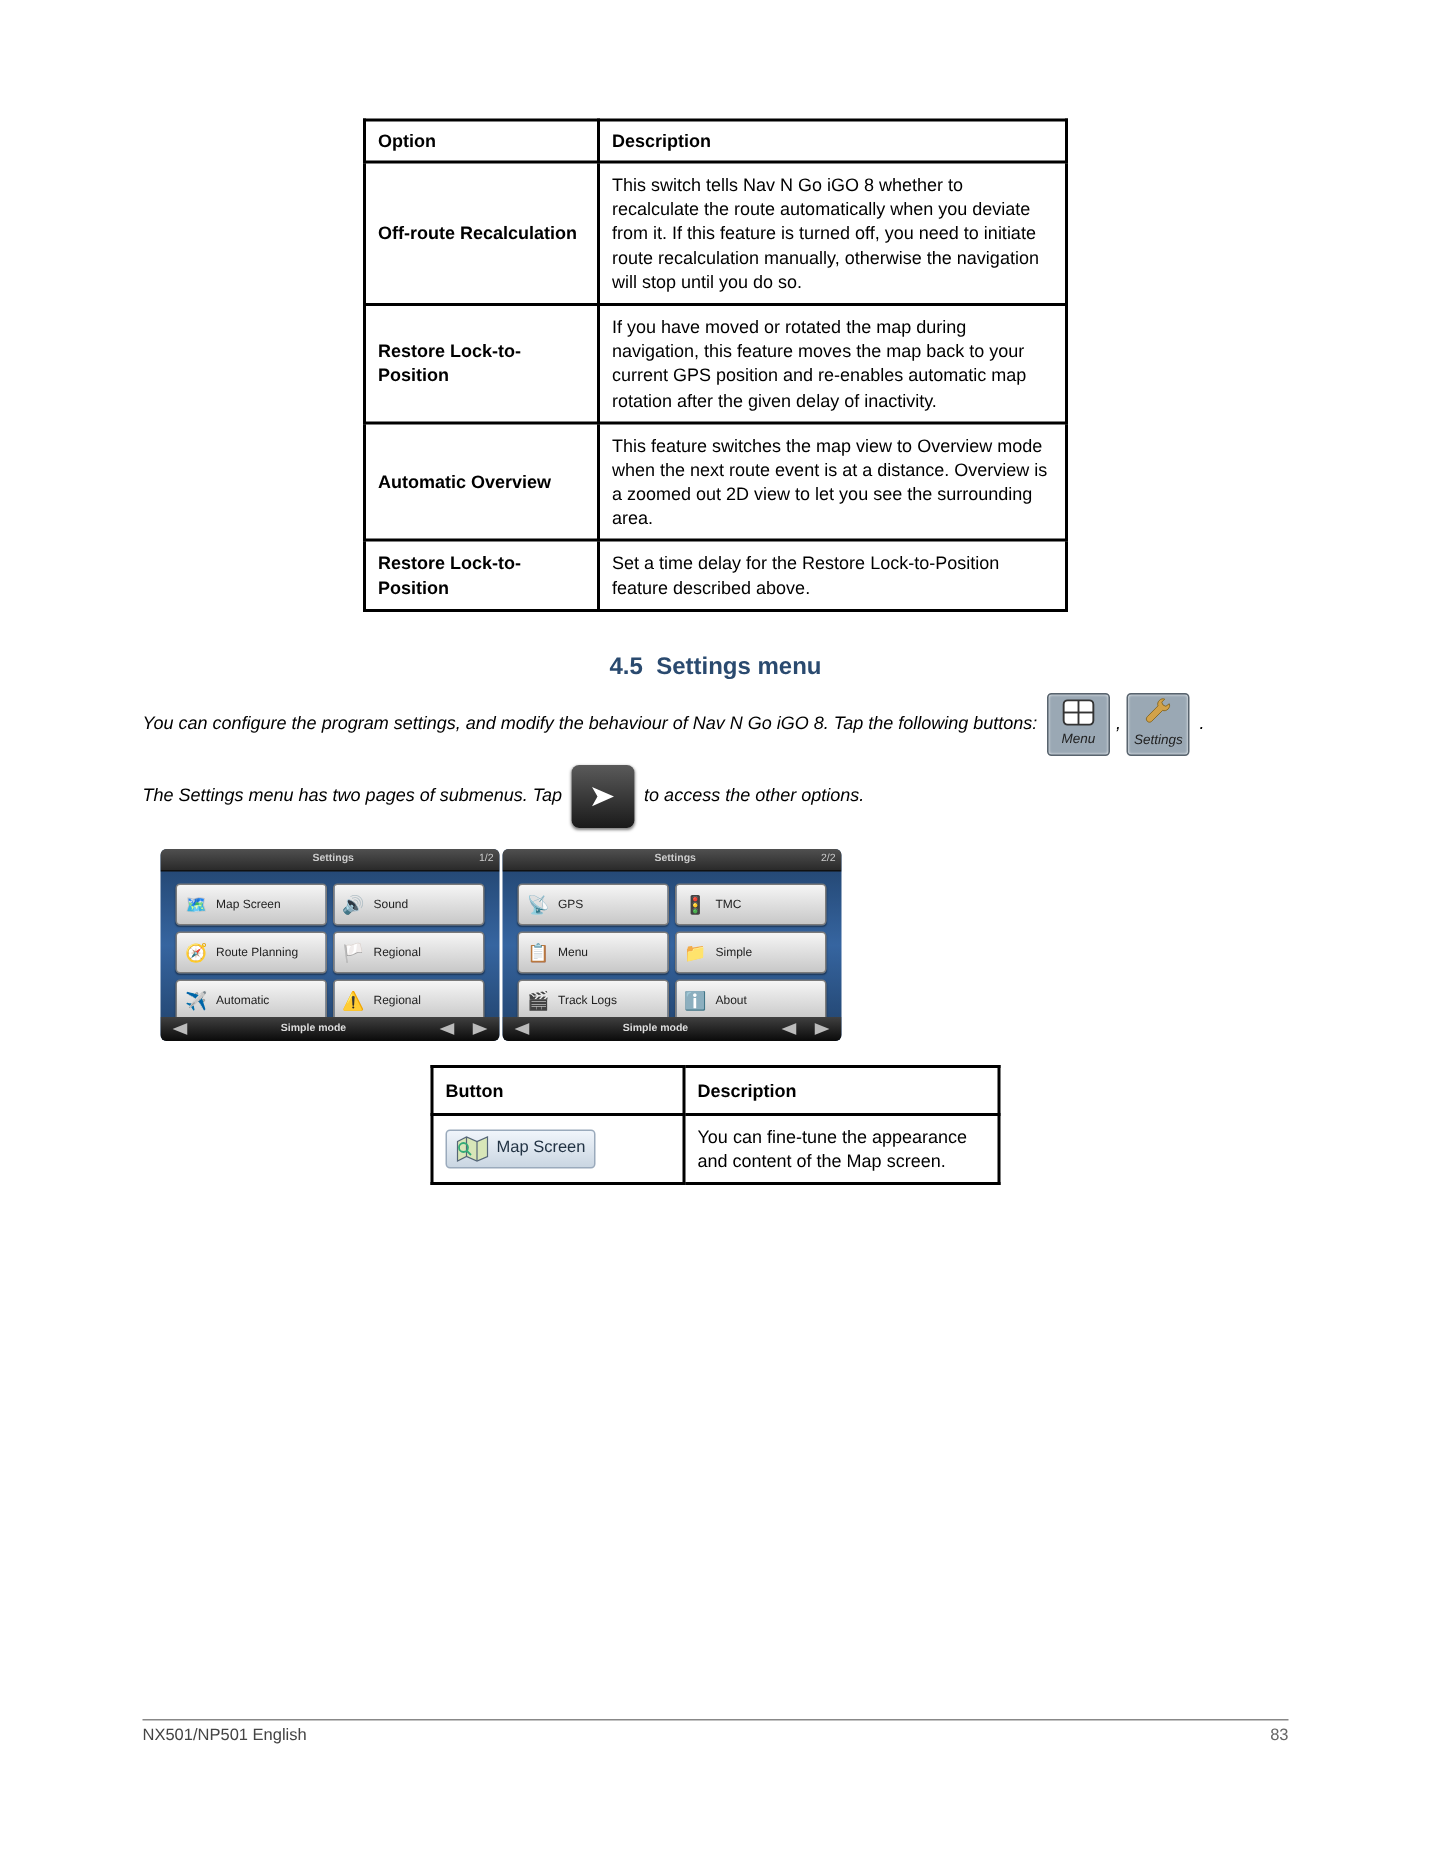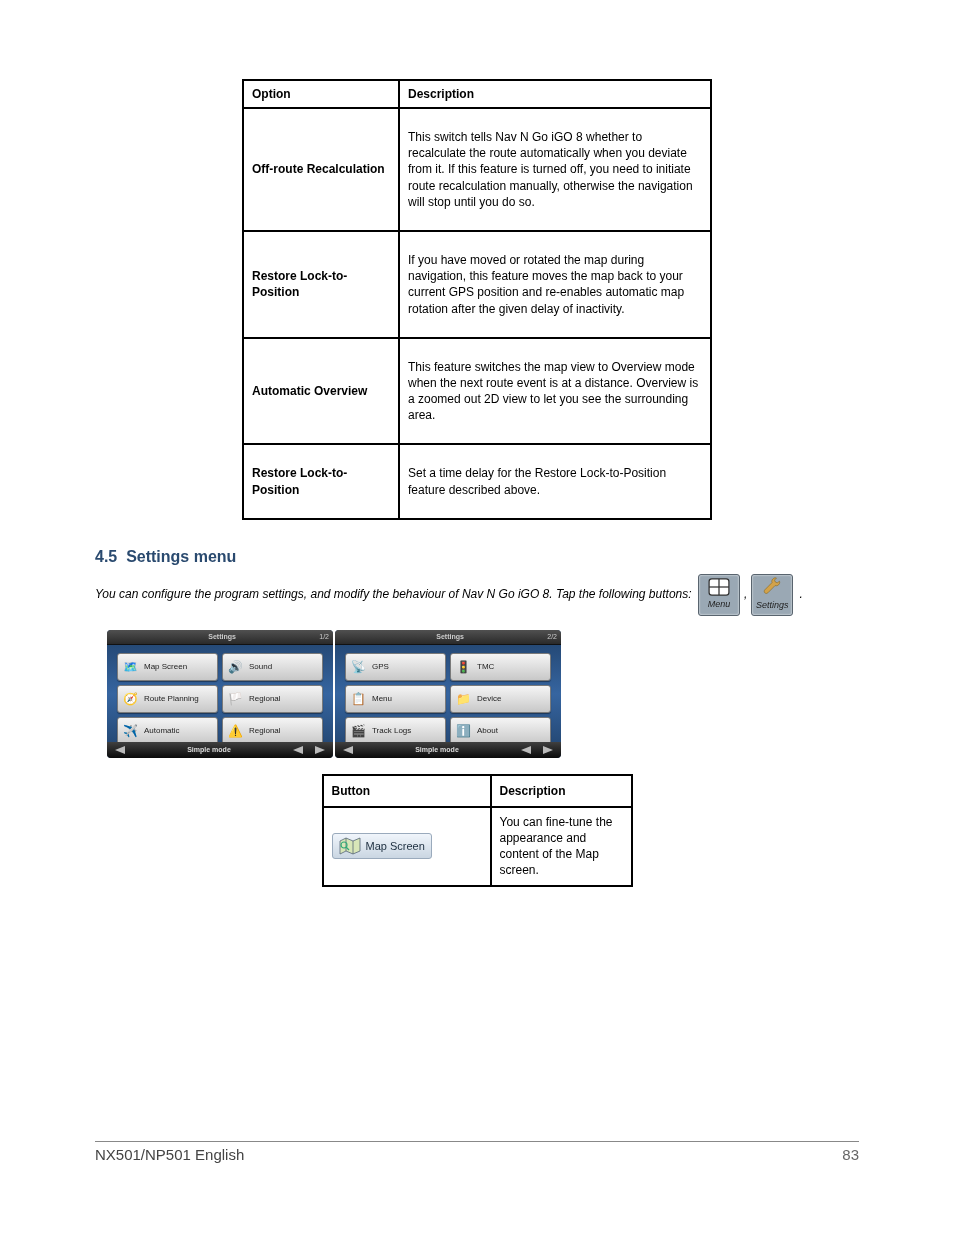--- a/index.html
+++ b/index.html
@@ -1,47 +1,47 @@
 <!DOCTYPE html>
 <html><head>
 <meta charset="utf-8">
 <style>
   html,body{margin:0;padding:0;background:#fff;font-family:Arial,Helvetica,sans-serif;color:#000;font-size:12px;}
   .page{width:954px;height:1235px;margin:0 auto;position:relative;box-sizing:border-box;padding:75px 95px 90px 95px;}
   table.option{border-collapse:collapse;width:470px;margin:4px auto 0 auto;}
-  table.option td{border:2px solid #000;vertical-align:middle;padding:20px 8px;font-size:12px;line-height:1.35;}
+  table.option td{border:2px solid #000;vertical-align:middle;padding:6px 8px;font-size:12px;line-height:1.35;}
   table.option td.left{width:138px;font-weight:bold;}
   table.option td.hdr{font-weight:bold;padding:4px 8px;height:18px;margin-top:26px;}
-  .sec-title{font-weight:bold;font-size:16px;margin:28px 0 8px 0;color:#2a4a6f;}
+  .sec-title{font-weight:bold;font-size:16px;margin:28px 0 8px 0;color:#2a4a6f;text-align:center;}
   .para{font-size:12px;line-height:1.6;margin:6px 0;font-style:italic;}
   .inline-icons{display:inline-flex;gap:4px;vertical-align:middle;margin:0 3px;}
   .btn{display:inline-flex;flex-direction:column;align-items:center;justify-content:center;background:#9aa8b4;border:1px solid #59646e;border-radius:3px;box-shadow:0 0 2px #fff inset;font-size:9px;color:#222;width:40px;height:40px;}
   .btn .ico{display:block;margin-bottom:1px;}
   .arrow-btn{display:inline-flex;align-items:center;justify-content:center;width:42px;height:42px;border-radius:5px;background:linear-gradient(180deg,#5a5a5a,#1a1a1a);vertical-align:middle;margin:0 3px;box-shadow:0 1px 2px rgba(0,0,0,0.5);}
   .arrow-btn svg{width:22px;height:22px;}
   
   .shots-row{display:flex;gap:2px;justify-content:flex-start;margin:14px 0 16px 12px;}
   .device{width:226px;height:128px;background:linear-gradient(180deg,#20416a 0%,#3665a0 50%,#20416a 100%);border-radius:4px;position:relative;overflow:hidden;font-family:Arial,sans-serif;}
   .dev-top{height:14px;background:linear-gradient(180deg,#505050,#2a2a2a);color:#ccc;display:flex;justify-content:space-between;align-items:center;font-size:7px;padding:0 4px;border-bottom:1px solid #111;}
   .dev-top .tt{flex:1;text-align:center;font-weight:bold;}
   .dev-grid{display:grid;grid-template-columns:1fr 1fr;grid-template-rows:repeat(3,28px);gap:4px;padding:8px 10px;}
   .dbtn{display:flex;align-items:center;background:linear-gradient(180deg,#f5f5f5,#c8c8c8);border:1px solid #7a7a7a;border-radius:3px;font-size:8px;color:#222;padding:0 4px;box-shadow:0 1px 1px rgba(0,0,0,.4);}
   .dbtn .di{width:18px;height:18px;display:flex;align-items:center;justify-content:center;margin-right:4px;font-size:12px;}
   .dev-bot{position:absolute;bottom:0;left:0;right:0;height:16px;background:linear-gradient(180deg,#404040,#0a0a0a);display:flex;align-items:center;justify-content:space-between;color:#ccc;font-size:7px;padding:0 6px;}
   .dev-bot .tri{width:14px;height:10px;display:flex;align-items:center;justify-content:center;}
   .dev-bot .mid{font-weight:bold;color:#ddd;}
   .dev-bot svg{width:10px;height:8px;fill:#bbb;}
   
-  table.btns{border-collapse:collapse;margin:6px auto 0 auto;width:311px;padding-left:48px;}
+  table.btns{border-collapse:collapse;margin:6px auto 0 auto;width:380px;padding-left:48px;}
   table.btns td{border:2px solid #000;padding:6px 8px;font-size:12px;line-height:1.35;vertical-align:middle;}
   table.btns td.hdr{font-weight:bold;height:18px;}
   .map-pill{display:inline-flex;align-items:center;background:linear-gradient(180deg,#f0f5fb,#cad6e2);border:1px solid #9aaabc;border-radius:3px;padding:3px 6px;font-size:11px;color:#234;gap:5px;}
   .map-pill .pi{display:inline-flex;}
   
-  .foot{position:absolute;left:95px;right:95px;bottom:72px;display:flex;justify-content:space-between;font-size:15px;color:#444;border-top:1px solid #888;padding-top:4px;}
+  .foot{position:absolute;left:95px;right:95px;bottom:72px;display:flex;justify-content:space-between;font-size:11px;color:#444;border-top:1px solid #888;padding-top:4px;}
   .foot .pg{color:#666;}
   
   svg{display:block;}
 </style>
 </head>
 <body>
 
 <div class="page">
 
   <table class="option">
@@ -93,20 +93,31 @@
           <svg viewBox="0 0 24 24" width="20" height="20">
               <path d="M21 5c.6 1.4.3 3-1 4.3-1.2 1.2-2.9 1.6-4.3 1L7 19c-1 1-2.6 1-3.6 0s-1-2.6 0-3.6L12 6.7c-.6-1.4-.2-3.1 1-4.3C14.3 1 16 0.7 17.4 1.3L15 3.7l1 2.3 2.3 1L21 5z" fill="#d2a24a" stroke="#7a5a10" stroke-width="0.6"></path>
             </svg>
         </span>
         <span>Settings</span>
       </span>
     </span>
     <span>.</span>
   </p>
 
+  <p class="para">
+    <span>The Settings menu has two pages of submenus. Tap </span>
+    <span class="arrow-btn">
+      <span>
+        <svg viewBox="0 0 24 24">
+            <path d="M4 5 L20 12 L4 19 L8 12 Z" fill="#fff"></path>
+          </svg>
+      </span>
+    </span>
+    <span> to access the other options.</span>
+  </p>
 
   <div class="shots-row">
 
     <div class="device">
       <div class="dev-top">
         <span style="width:14px"></span>
         <span class="tt">Settings</span>
         <span>1/2</span>
       </div>
       <div class="dev-grid">
@@ -171,21 +182,21 @@
         <div class="dbtn">
             <span class="di">🚦</span>
             <span>TMC</span>
           </div>
         <div class="dbtn">
             <span class="di">📋</span>
             <span>Menu</span>
           </div>
         <div class="dbtn">
             <span class="di">📁</span>
-            <span>Device</span>
+            <span>Simple</span>
           </div>
         <div class="dbtn">
             <span class="di">🎬</span>
             <span>Track Logs</span>
           </div>
         <div class="dbtn">
             <span class="di">ℹ️</span>
             <span>About</span>
           </div>
       </div>

